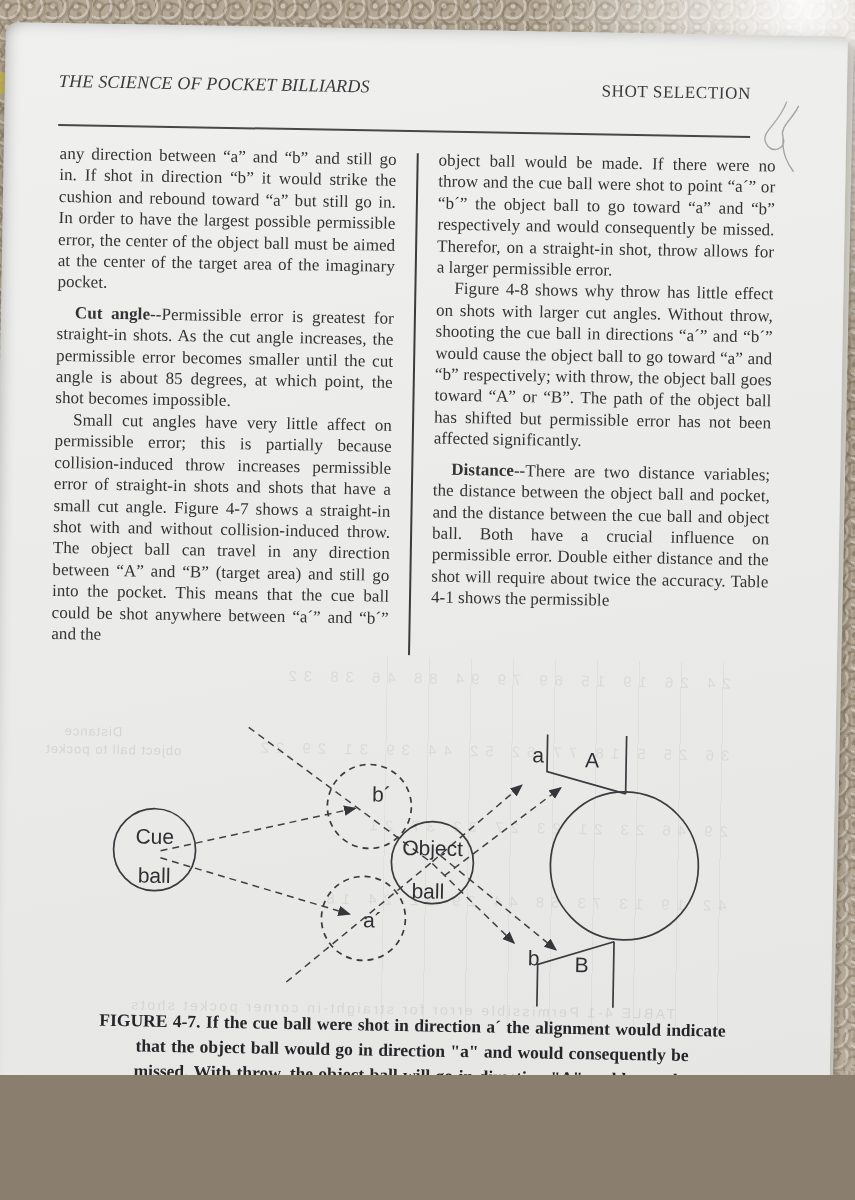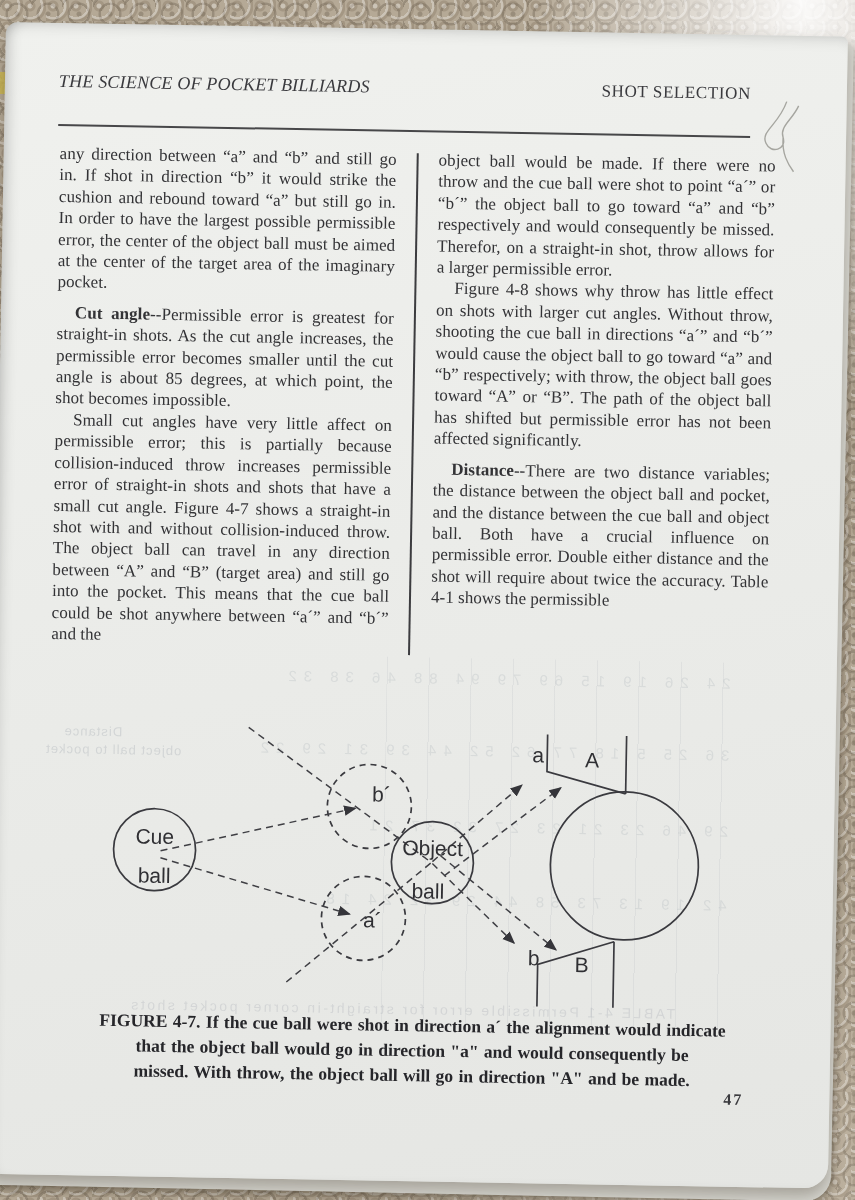--- a/index.html
+++ b/index.html
@@ -1,16 +1,16 @@
 <!DOCTYPE html>
 <html><head>
 <meta charset="utf-8">
 <style>
   html,body{margin:0;padding:0;background:#8a7f6e;}
-  .scene{position:relative;width:855px;height:1200px;overflow:hidden;
+  .scene{position:relative;width:855px;height:1075px;overflow:hidden;
     background-color:#b5a996;
     background-image:
       radial-gradient(ellipse at 94% 0%, rgba(255,255,255,.95) 0%, rgba(255,255,255,0) 24%),
       radial-gradient(ellipse at 75% 100%, rgba(238,231,218,.45) 0%, rgba(238,231,218,0) 30%),
       repeating-radial-gradient(circle at 7px 6px, rgba(255,255,255,.30) 0 2px, rgba(118,103,84,.28) 3px 5px, rgba(0,0,0,0) 6px 11px),
       repeating-radial-gradient(circle at 17px 14px, rgba(88,76,60,.30) 0 2px, rgba(0,0,0,0) 3px 9px);
     background-size:100% 100%,100% 100%,23px 21px,31px 27px;
     font-family:"Liberation Serif", serif;}
   .yellow-sliver{position:absolute;left:0;top:72px;width:10px;height:22px;background:#cdb84f;border-radius:0 5px 5px 0;opacity:.85;}
   .page-stack{position:absolute;left:14px;top:27px;width:840px;height:1158px;background:#d8d8d2;

